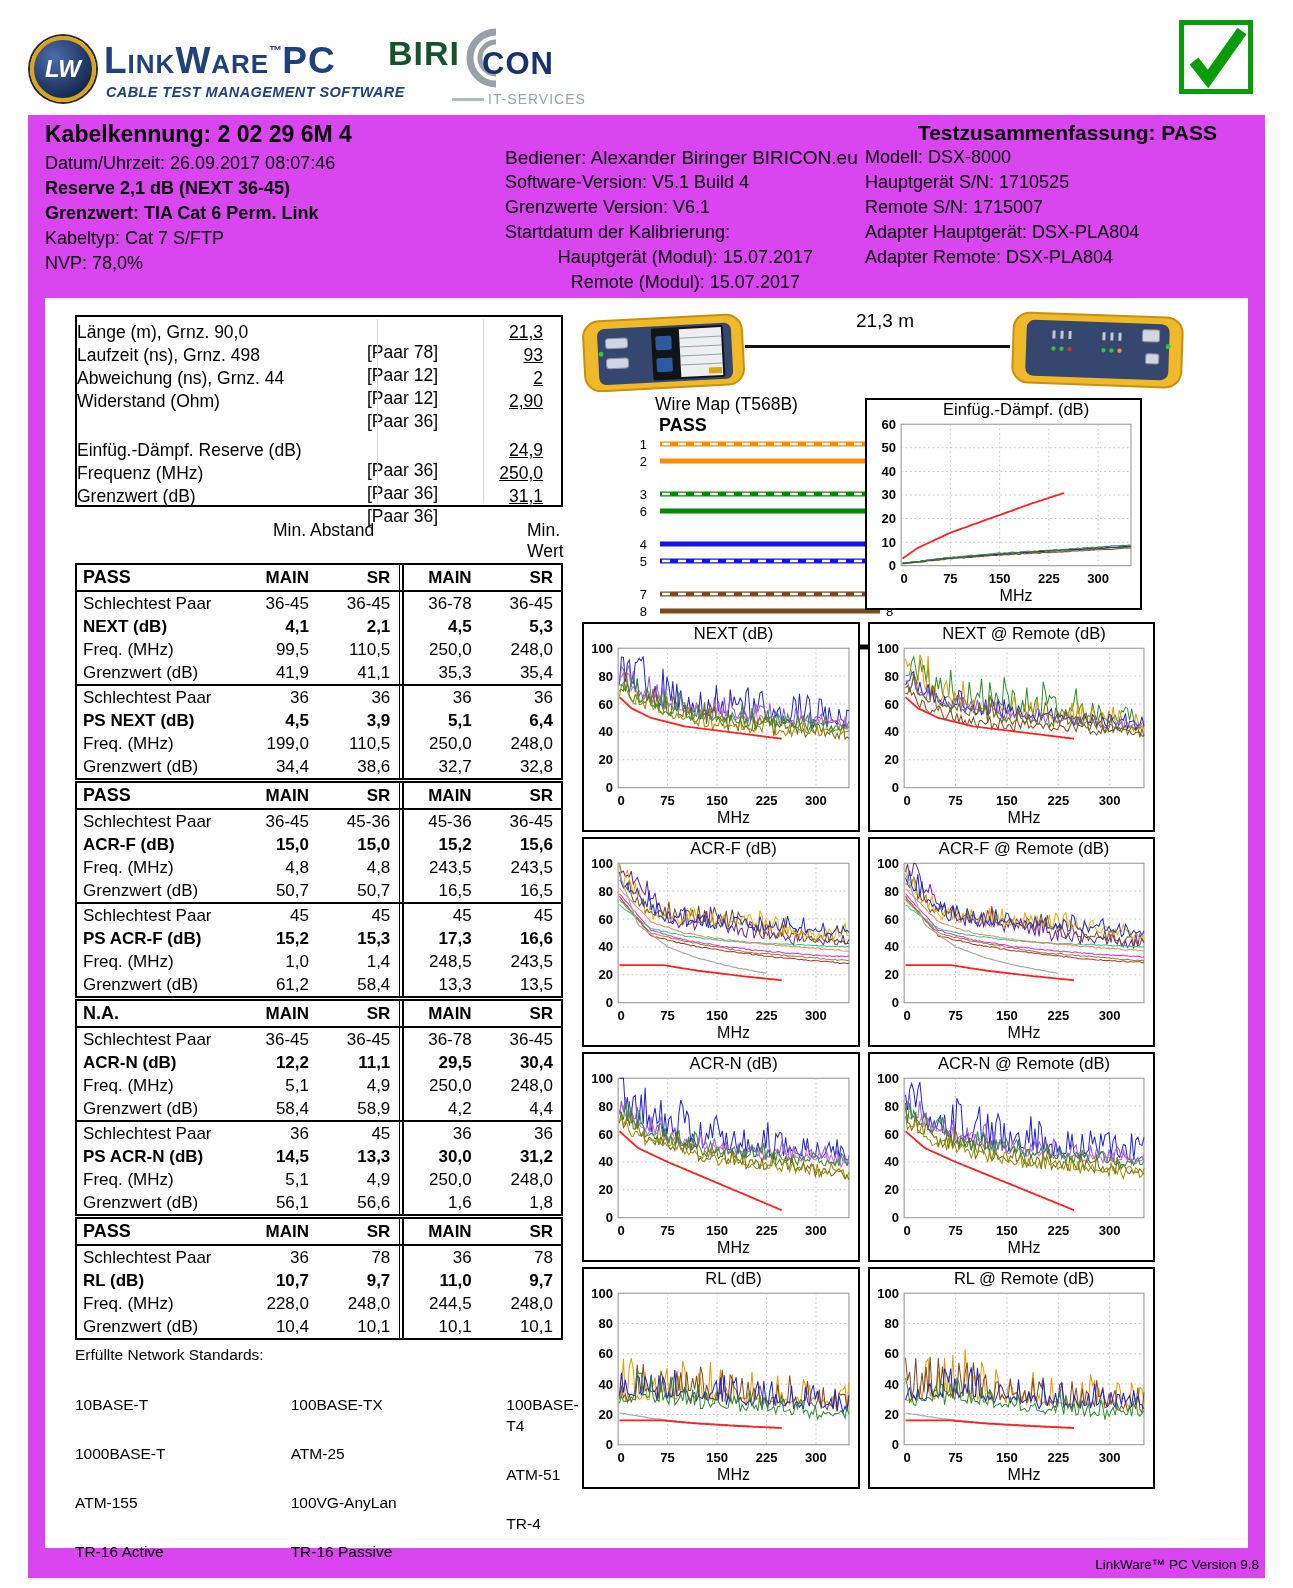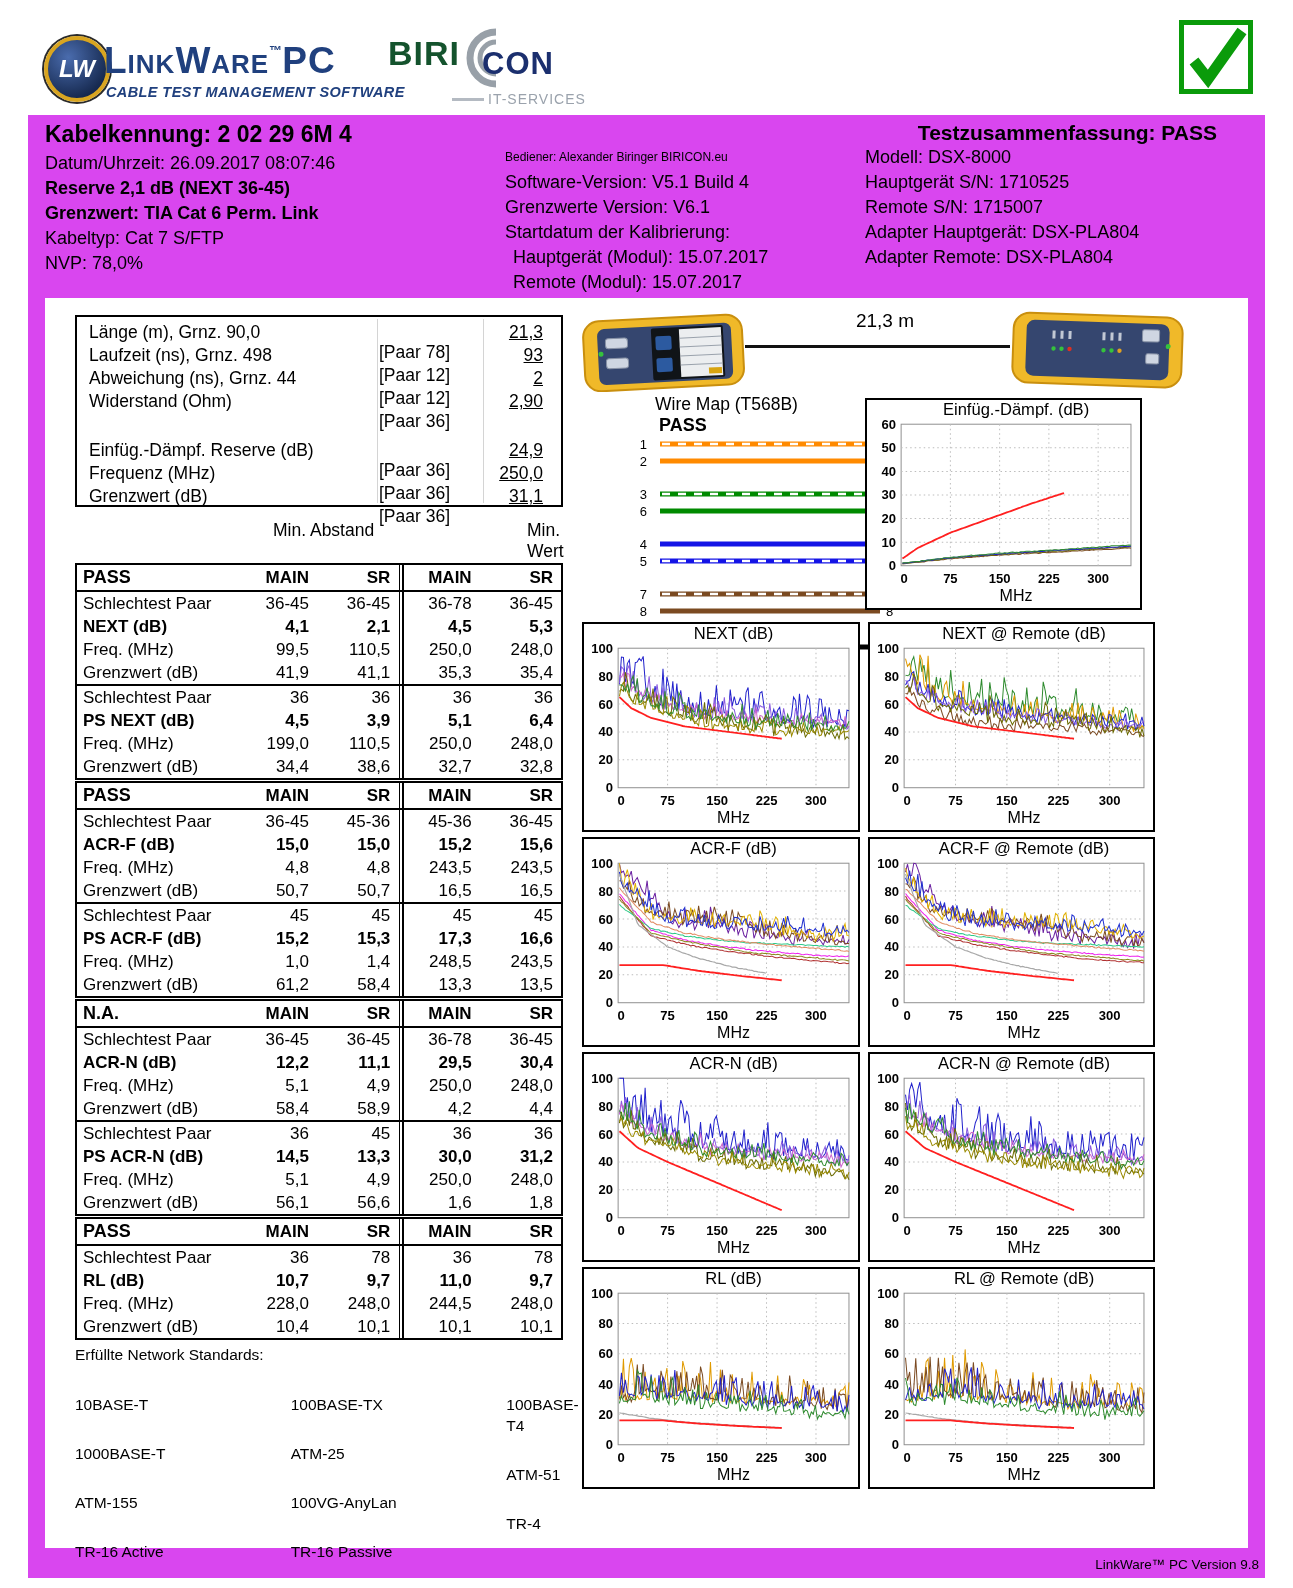--- a/index.html
+++ b/index.html
@@ -3,21 +3,21 @@
 <meta charset="utf-8">
 <style>
   html,body{margin:0;padding:0;background:#fff;}
   .page{position:relative;width:1293px;height:1588px;background:#fff;overflow:hidden;
         font-family:"Liberation Sans",sans-serif;color:#000;}
   
   .lw-badge{position:absolute;left:30px;top:36px;width:58px;height:58px;border-radius:50%;
     background:radial-gradient(circle at 35% 30%,#4a6cae,#16294f 75%);
     border:4px solid #d9a520;box-shadow:0 0 0 2px #2a2a2a;
     color:#fff;font-weight:bold;font-style:italic;font-size:24px;
-    display:flex;align-items:center;justify-content:center;margin-left:14px;}
+    display:flex;align-items:center;justify-content:center;}
   .brand{position:absolute;left:104px;top:40px;color:#20407e;font-weight:bold;white-space:nowrap;}
   .brand-name{font-size:37px;font-variant:small-caps;letter-spacing:1px;}
   .brand-tm{font-size:13px;vertical-align:18px;}
   .brand-pc{font-size:37px;letter-spacing:1px;}
   .tagline{position:absolute;left:106px;top:84px;color:#20407e;font-weight:bold;font-style:italic;
     font-size:14.5px;letter-spacing:0.4px;white-space:nowrap;}
   .biri{position:absolute;left:388px;top:34px;color:#14532d;font-weight:bold;font-size:34px;letter-spacing:1px;}
   .biri-arcs{position:absolute;left:452px;top:28px;}
   .biri-con{position:absolute;left:482px;top:46px;color:#1b2f6e;font-weight:bold;font-size:31px;letter-spacing:1px;}
   .biri-line{position:absolute;left:452px;top:98px;width:32px;height:3px;background:#b4bac2;}
@@ -25,32 +25,32 @@
   .check-box{position:absolute;left:1179px;top:20px;width:64px;height:64px;background:#fff;
     border:5px solid #0a9b0a;}
   
   .band{position:absolute;left:28px;top:115px;width:1237px;height:1463px;background:#d946ef;}
   .htitle{position:absolute;left:17px;top:6px;font-size:23px;font-weight:bold;}
   .hcol1{position:absolute;left:17px;top:36px;}
   .hcol2{position:absolute;left:477px;top:30px;}
   .hcol3{position:absolute;left:837px;top:30px;}
   .hline{font-size:18px;line-height:25px;white-space:nowrap;}
   .hline.b{font-weight:bold;}
-  .hline.small{font-size:12px;}
-  .hline.indent{padding-left:8px;}
+  .hline.small{font-size:19px;}
+  .hline.indent{padding-left:8px;text-align:center;}
   .hsum{position:absolute;right:48px;top:6px;font-size:21px;font-weight:bold;}
   .footer{position:absolute;right:6px;bottom:6px;font-size:13.5px;}
   
   .content{position:absolute;left:17px;top:183px;width:1203px;height:1250px;background:#fff;}
   
   .stable{position:absolute;left:30px;top:17px;width:488px;height:192px;border:2.5px solid #000;
     box-sizing:border-box;padding-top:4px;}
   .srow{display:flex;height:23px;align-items:center;font-size:17.5px;}
   .sgap{height:26px;}
-  .sc0{width:290px;padding-left:12px;}
+  .sc0{width:290px;}
   .sc1{width:106px;margin-top:40px;}
   .sc2{flex:1;text-align:right;padding-right:18px;text-decoration:underline;}
   .svline{position:absolute;top:2px;bottom:2px;width:1px;background:#d4d4d4;}
   .minh{position:absolute;left:30px;top:222px;width:488px;height:24px;font-size:17.5px;}
   .minh .abstand{position:absolute;left:198px;}
   .minh .wert{position:absolute;left:452px;}
   
   .mtable{position:absolute;left:30px;width:488px;border:2.5px solid #000;box-sizing:border-box;
     background:#fff;}
   .mrow{display:flex;height:23px;align-items:center;font-size:17px;position:relative;}

